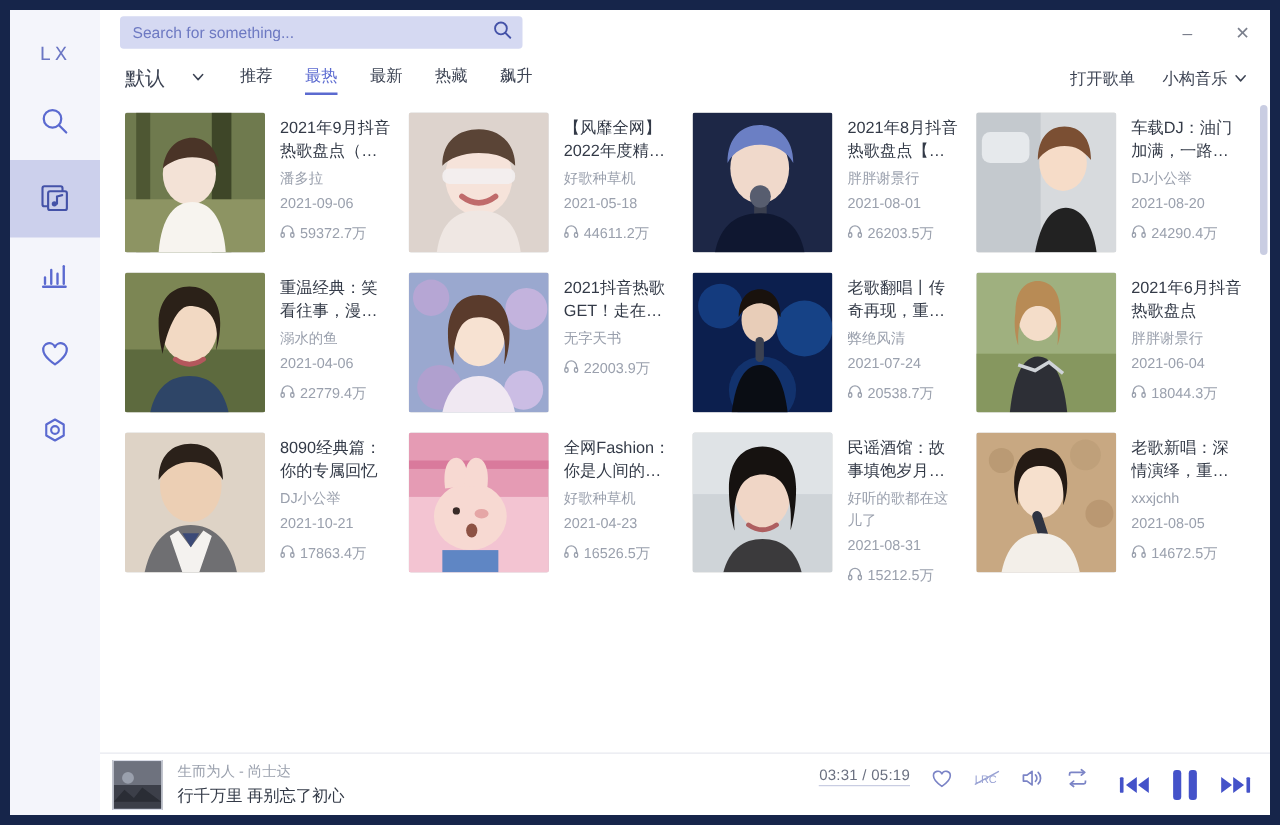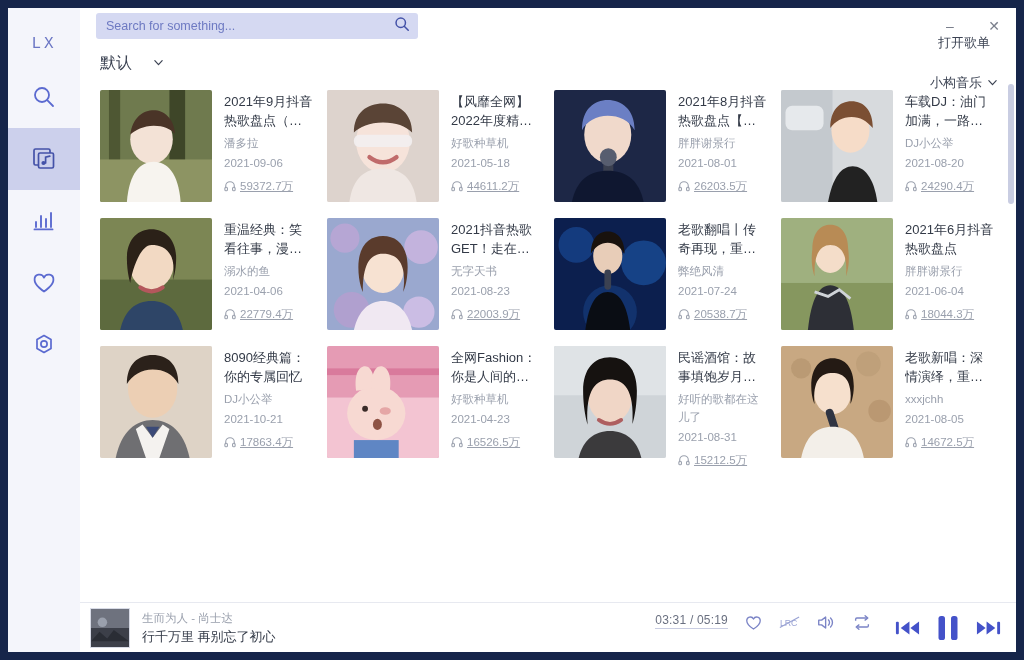--- a/index.html
+++ b/index.html
@@ -122,21 +122,21 @@
   .tab.active { color: #5b6ad0; }
   .tab.active::after {
     content: "";
     position: absolute;
     left: 0; right: 0; bottom: -2px;
     height: 2px; background: #5b6ad0;
   }
   .tabs-right {
     margin-left: auto;
     display: flex; align-items: center; gap: 22px;
-    font-size: 13px; color: #3c4353; flex-direction: column;
+    font-size: 13px; color: #3c4353;
   }
   .tabs-right > div { cursor: pointer; display: flex; align-items: center; gap: 5px; }
   
   .listwrap {
     flex: 1 1 auto;
     overflow: hidden;
     position: relative;
     padding: 0 8px 0 20px;
   }
   .grid {
@@ -166,21 +166,21 @@
     color: #333a47;
     display: -webkit-box; -webkit-line-clamp: 2; -webkit-box-orient: vertical;
     overflow: hidden;
     margin-bottom: 4px;
   }
   .auth { font-size: 11.5px; color: #9aa0ad; line-height: 18px; }
   .date { font-size: 11.5px; color: #9aa0ad; line-height: 18px; margin-top: 2px; }
   .plays {
     font-size: 11.5px; color: #9aa0ad;
     margin-top: 7px;
-    display: flex; align-items: center; gap: 4px; text-decoration: underline;
+    display: flex; align-items: center; gap: 4px;
   }
   
   .scrollbar {
     position: absolute;
     right: 2px; top: 2px;
     width: 6px; height: 120px;
     background: #c9cde2;
     border-radius: 3px;
   }
   
@@ -299,20 +299,27 @@
 
       <div class="tabsrow">
         <div class="sortsel">
           <span>默认</span>
           <span>
             <svg width="11" height="11" viewBox="0 0 12 12" fill="none" stroke="#3c4353" stroke-width="1.3">
               <polyline points="2,4 6,8.4 10,4" stroke-linecap="round" stroke-linejoin="round"></polyline>
             </svg>
           </span>
         </div>
+        <div class="tabs">
+          <div class="tab">推荐</div>
+          <div class="tab active">最热</div>
+          <div class="tab">最新</div>
+          <div class="tab">热藏</div>
+          <div class="tab">飙升</div>
+        </div>
         <div class="tabs-right">
           <div>
             <span>打开歌单</span>
           </div>
           <div>
             <span>小构音乐</span>
             <span>
               <svg width="11" height="11" viewBox="0 0 12 12" fill="none" stroke="#3c4353" stroke-width="1.3">
                 <polyline points="2,4 6,8.4 10,4" stroke-linecap="round" stroke-linejoin="round"></polyline>
               </svg>
@@ -458,21 +465,20 @@
          <circle cx="22" cy="82" r="16" fill="#b0a0cf"></circle>
                     <circle cx="82" cy="84" r="14" fill="#cbbde4"></circle>
          <ellipse cx="50" cy="44" rx="19" ry="23" fill="#f7e2d2"></ellipse>
          <path d="M28 44c0-20 10-28 22-28s22 8 22 28c0 14-4 22-4 22 4-28-7-34-18-34s-18 8-18 34c0 0-4-8-4-22z" fill="#5a3b2c"></path>
          <path d="M24 100c4-18 14-26 26-26s22 8 26 26z" fill="#f0e8f2"></path>
        </svg></div>
      </div>
      <div class="meta">
        <div class="ttl">2021抖音热歌GET！走在潮声C位【每月更新】</div>
        <div class="auth">无字天书</div>
-       <div class="date">2021-08-23</div>
        <div class="plays">
          <span><svg width="12" height="12" viewBox="0 0 14 14" fill="none" stroke="#9aa0ad" stroke-width="1.25">
     <path d="M2 9V7a5 5 0 0110 0v2" stroke-linecap="round"></path>
     <rect x="1" y="8.4" width="3" height="4.2" rx="1.3"></rect>
     <rect x="10" y="8.4" width="3" height="4.2" rx="1.3"></rect>
   </svg></span>
          <span>22003.9万</span>
        </div>
      </div>
             </div>

